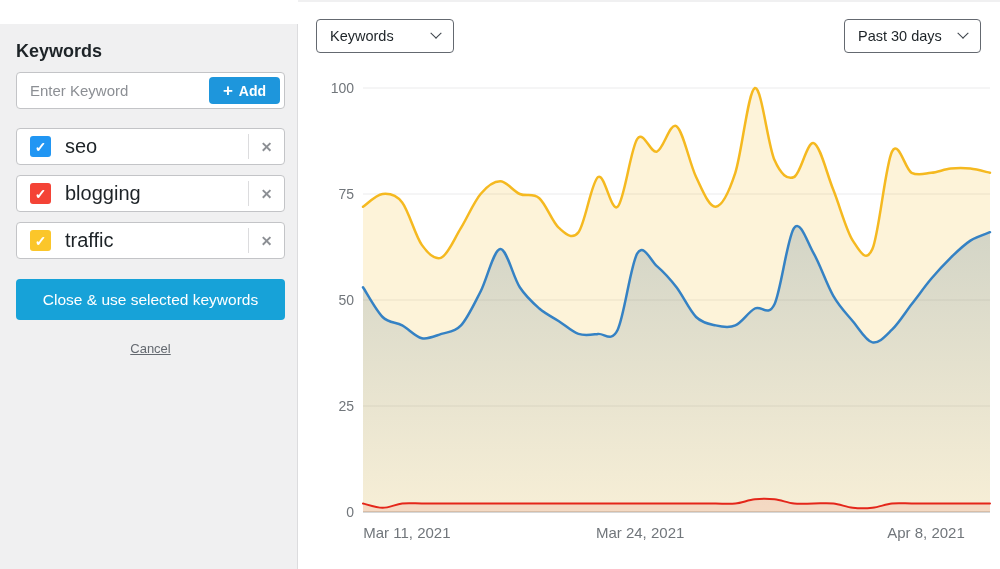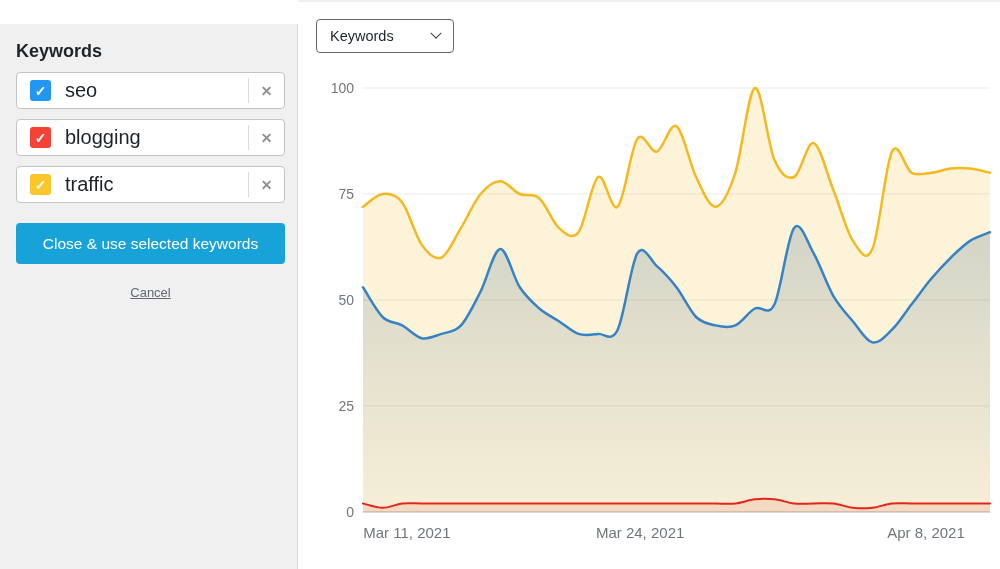--- a/index.html
+++ b/index.html
@@ -135,20 +135,27 @@
     border-bottom: 1.7px solid #3c434a;
     transform: rotate(45deg) translate(-2px, -2px);
   }
 </style>
 </head>
 <body>
 
 <aside>
   <h2 class="sb-title">Keywords</h2>
 
+  <div class="input-row">
+    <input type="text" placeholder="Enter Keyword" style="">
+    <button class="add-btn">
+      <span class="plus">+</span>
+      <span>Add</span>
+    </button>
+  </div>
 
   <div class="kw-card">
     <span class="kw-check" style="background: rgb(33, 150, 243);">
         <span style="visibility: visible;">✓</span>
       </span>
     <span class="kw-label">seo</span>
     <span class="kw-divider"></span>
     <button class="kw-remove"><span>✕</span></button>
   </div>
 
@@ -170,20 +177,24 @@
     <button class="kw-remove"><span>✕</span></button>
   </div>
 
   <button class="close-btn">Close &amp; use selected keywords</button>
   <a class="cancel-link">Cancel</a>
 </aside>
 
 <main>
   <div class="select region">
     <span>Keywords</span>
+    <span class="chev"></span>
+  </div>
+  <div class="select range">
+    <span>Past 30 days</span>
     <span class="chev"></span>
   </div>
   <svg id="chart" width="702" height="569" viewBox="298 0 702 569">
       <defs>
         <linearGradient id="gradFill" gradientUnits="userSpaceOnUse" x1="0" y1="86" x2="0" y2="510">
           <stop offset="0" stop-color="rgba(56,100,130,0.30)"></stop>
           <stop offset="1" stop-color="rgba(56,100,130,0.03)"></stop>
         </linearGradient>
       </defs>
       <line x1="363" y1="510" x2="990" y2="510" stroke="#c9cbcd" stroke-width="1.5"></line>

